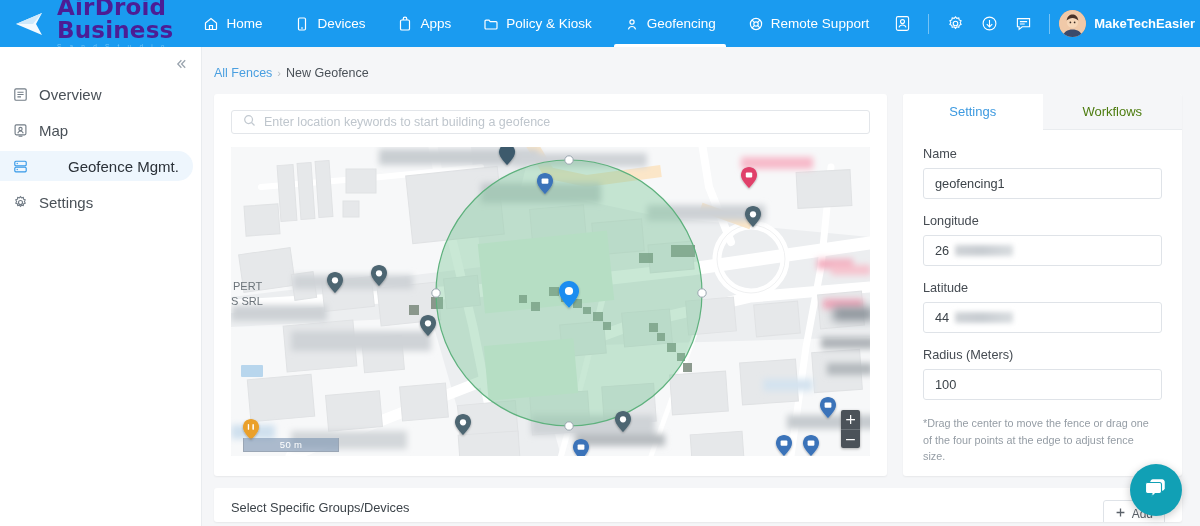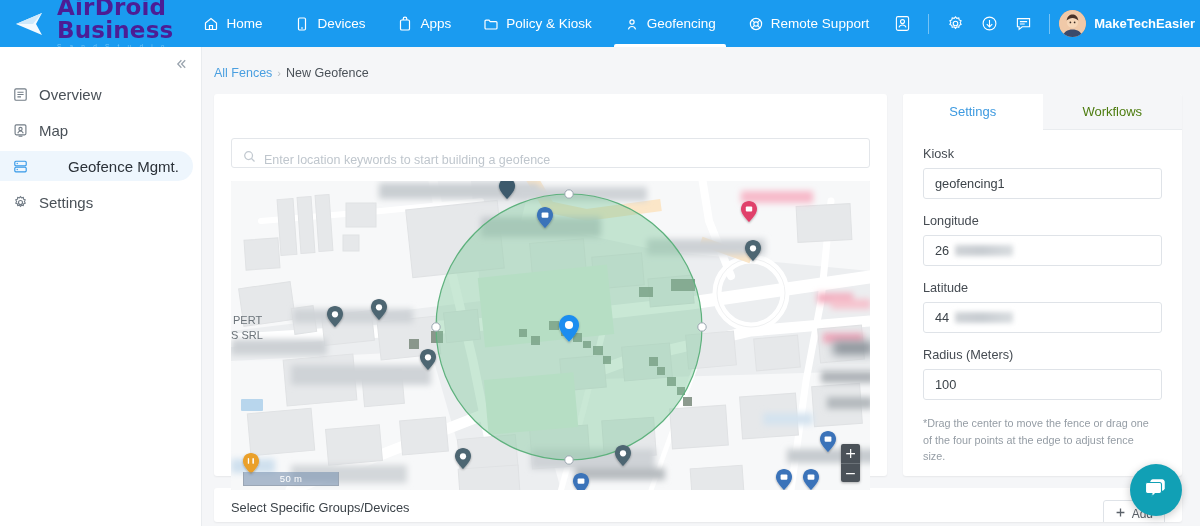--- a/index.html
+++ b/index.html
@@ -96,24 +96,23 @@
 
   .panel-row { display: flex; gap: 16px; align-items: stretch; }
 
   
   .map-card {
     width: 673px; flex: 0 0 673px; background: #fff;
     border-radius: 3px; box-shadow: 0 1px 2px rgba(0,0,0,.06);
     padding: 16px 17px 17px 17px; height: 382px;
   }
   .search-box {
-    height: 30px; border: 1px solid #e3e6ea; border-radius: 3px;
-    display: flex; align-items: flex-end; gap: 8px; padding: 0 11px;
+    height: 24px; border: 1px solid #e3e6ea; border-radius: 3px;
+    display: flex; align-items: center; gap: 8px; padding: 0 11px;
     margin-bottom: 13px;
-    margin-top: 28px;
   }
   .search-box .sph { color: #bfc6cd; font-size: 12.5px; }
   .map-area {
     position: relative; width: 639px; height: 309px;
     background: #f3f4f5; overflow: hidden; border-radius: 1px;
   }
   .map-svg { position: absolute; inset: 0; }
   .zoom-ctl {
     position: absolute; right: 10px; bottom: 8px;
     width: 19px; display: flex; flex-direction: column;
@@ -630,21 +629,21 @@
         </div>
       </div>
 
       <div class="settings-card">
         <div class="tabs">
           <div class="tab active">Settings</div>
           <div class="tab">Workflows</div>
         </div>
 
         <div class="form">
-          <div class="field-label">Kiosk</div>
+          <div class="field-label">Name</div>
           <div class="field-input">
             <span>geofencing1</span>
           </div>
 
           <div class="field-label">Longitude</div>
           <div class="field-input">
             <span>26</span>
             <span class="redact"></span>
           </div>
 

